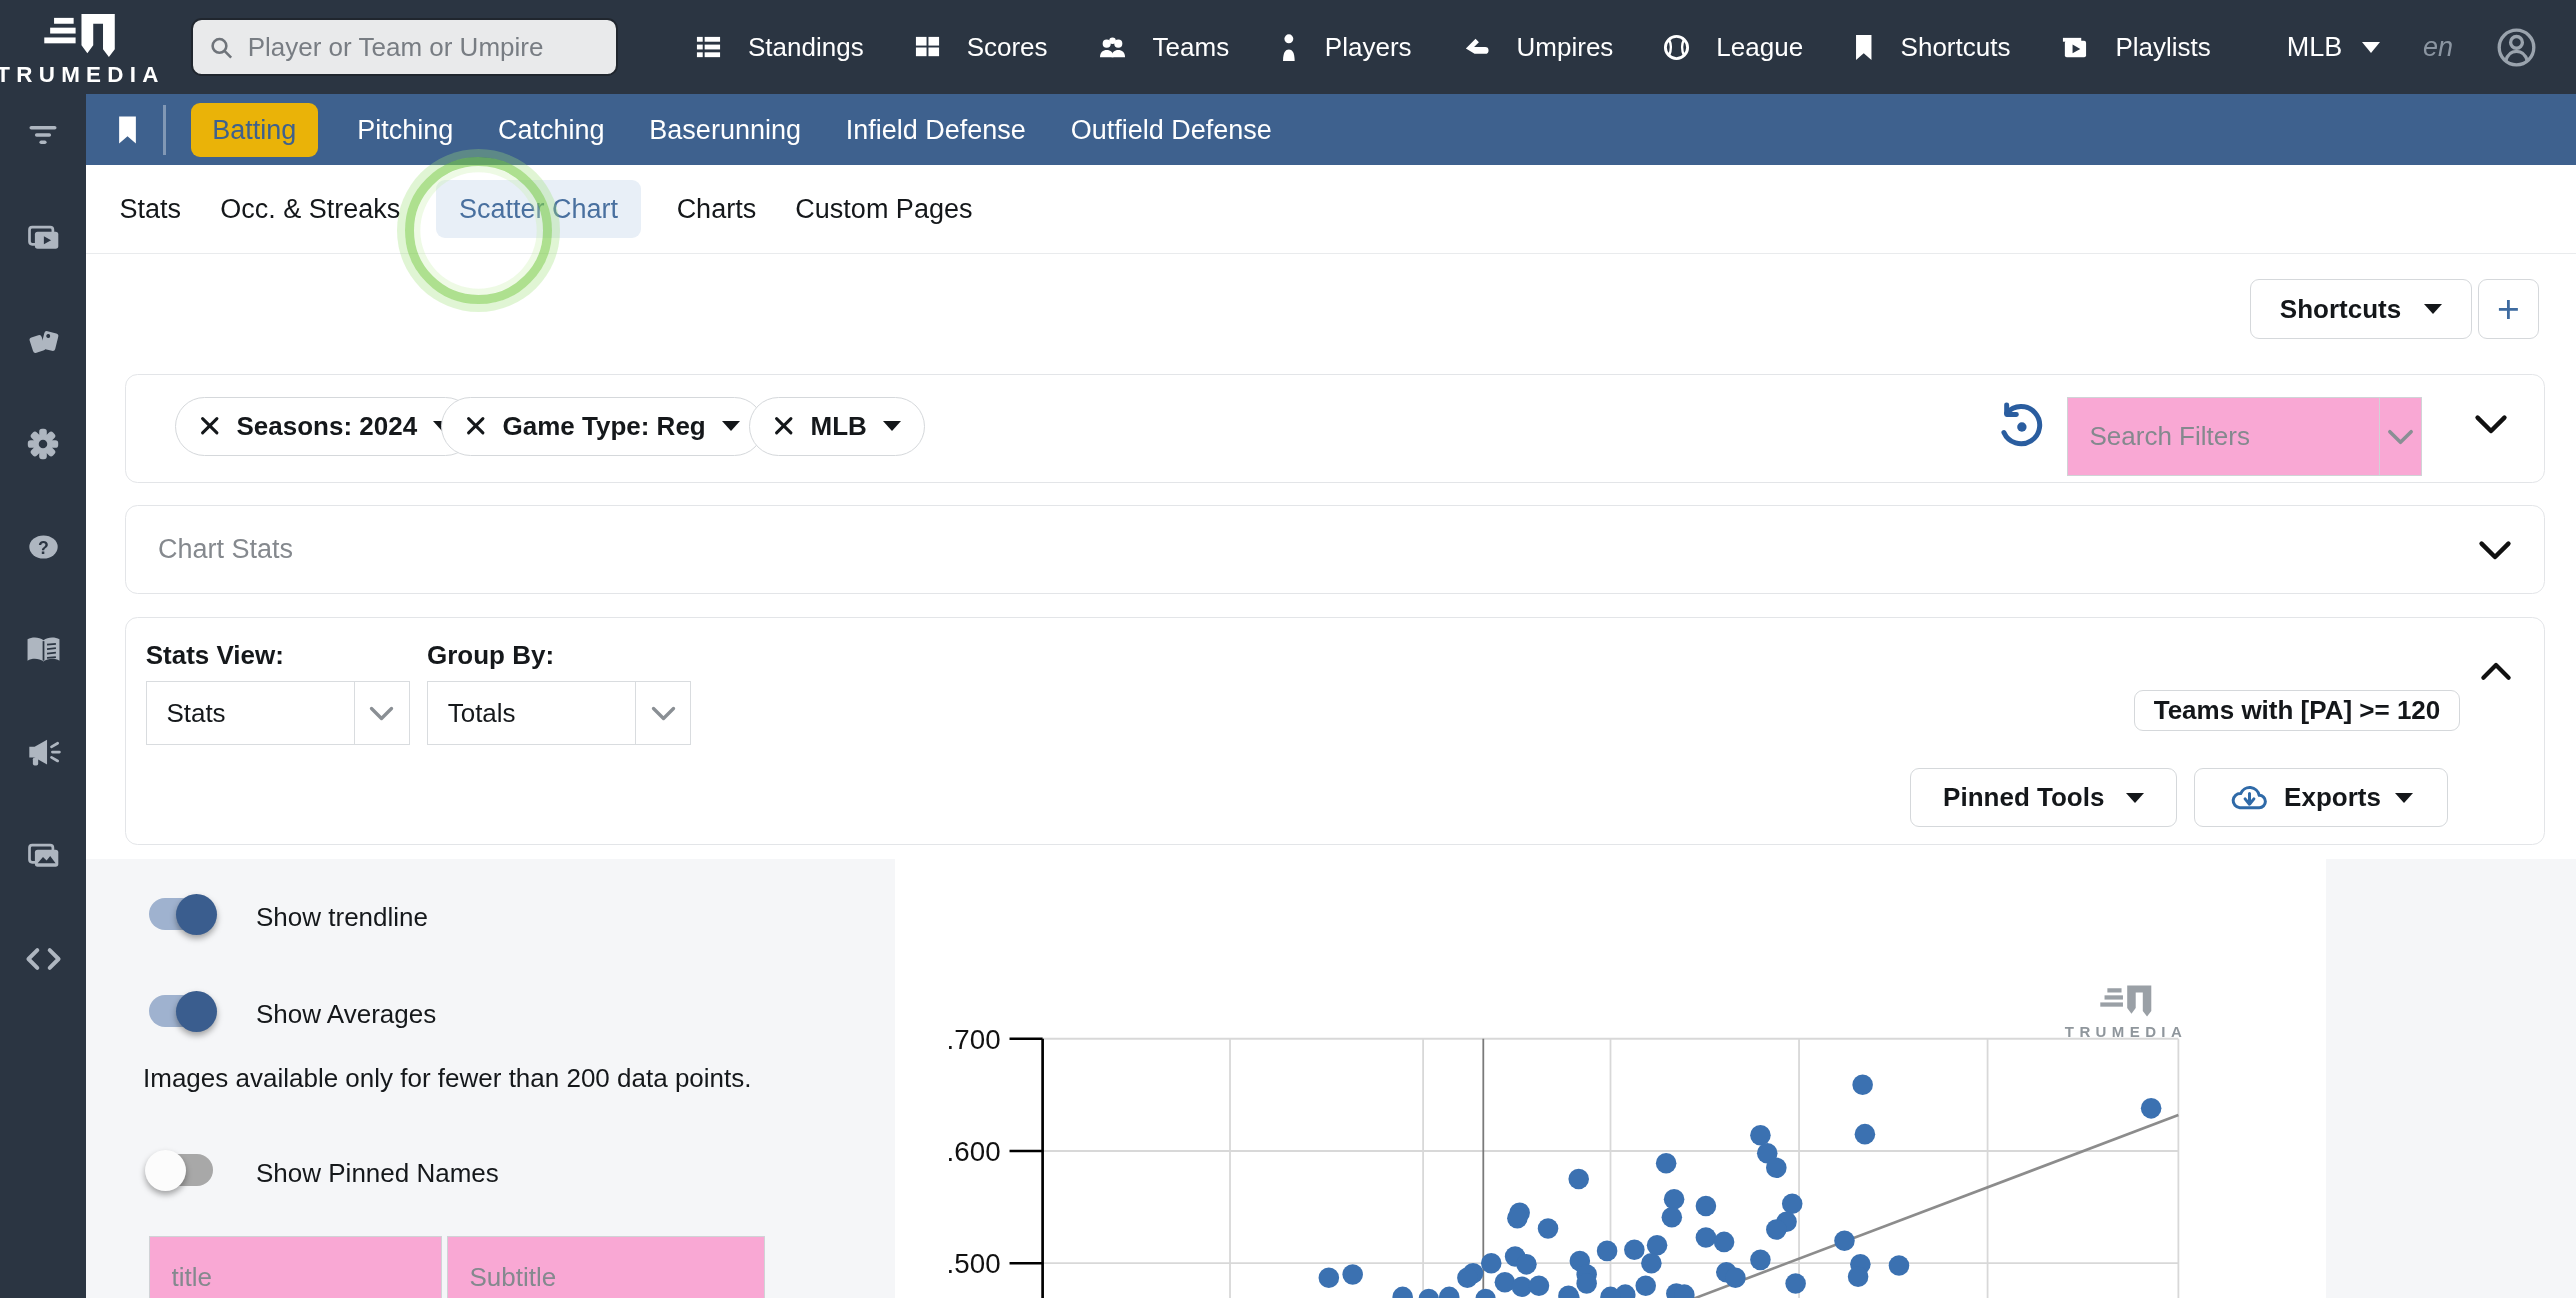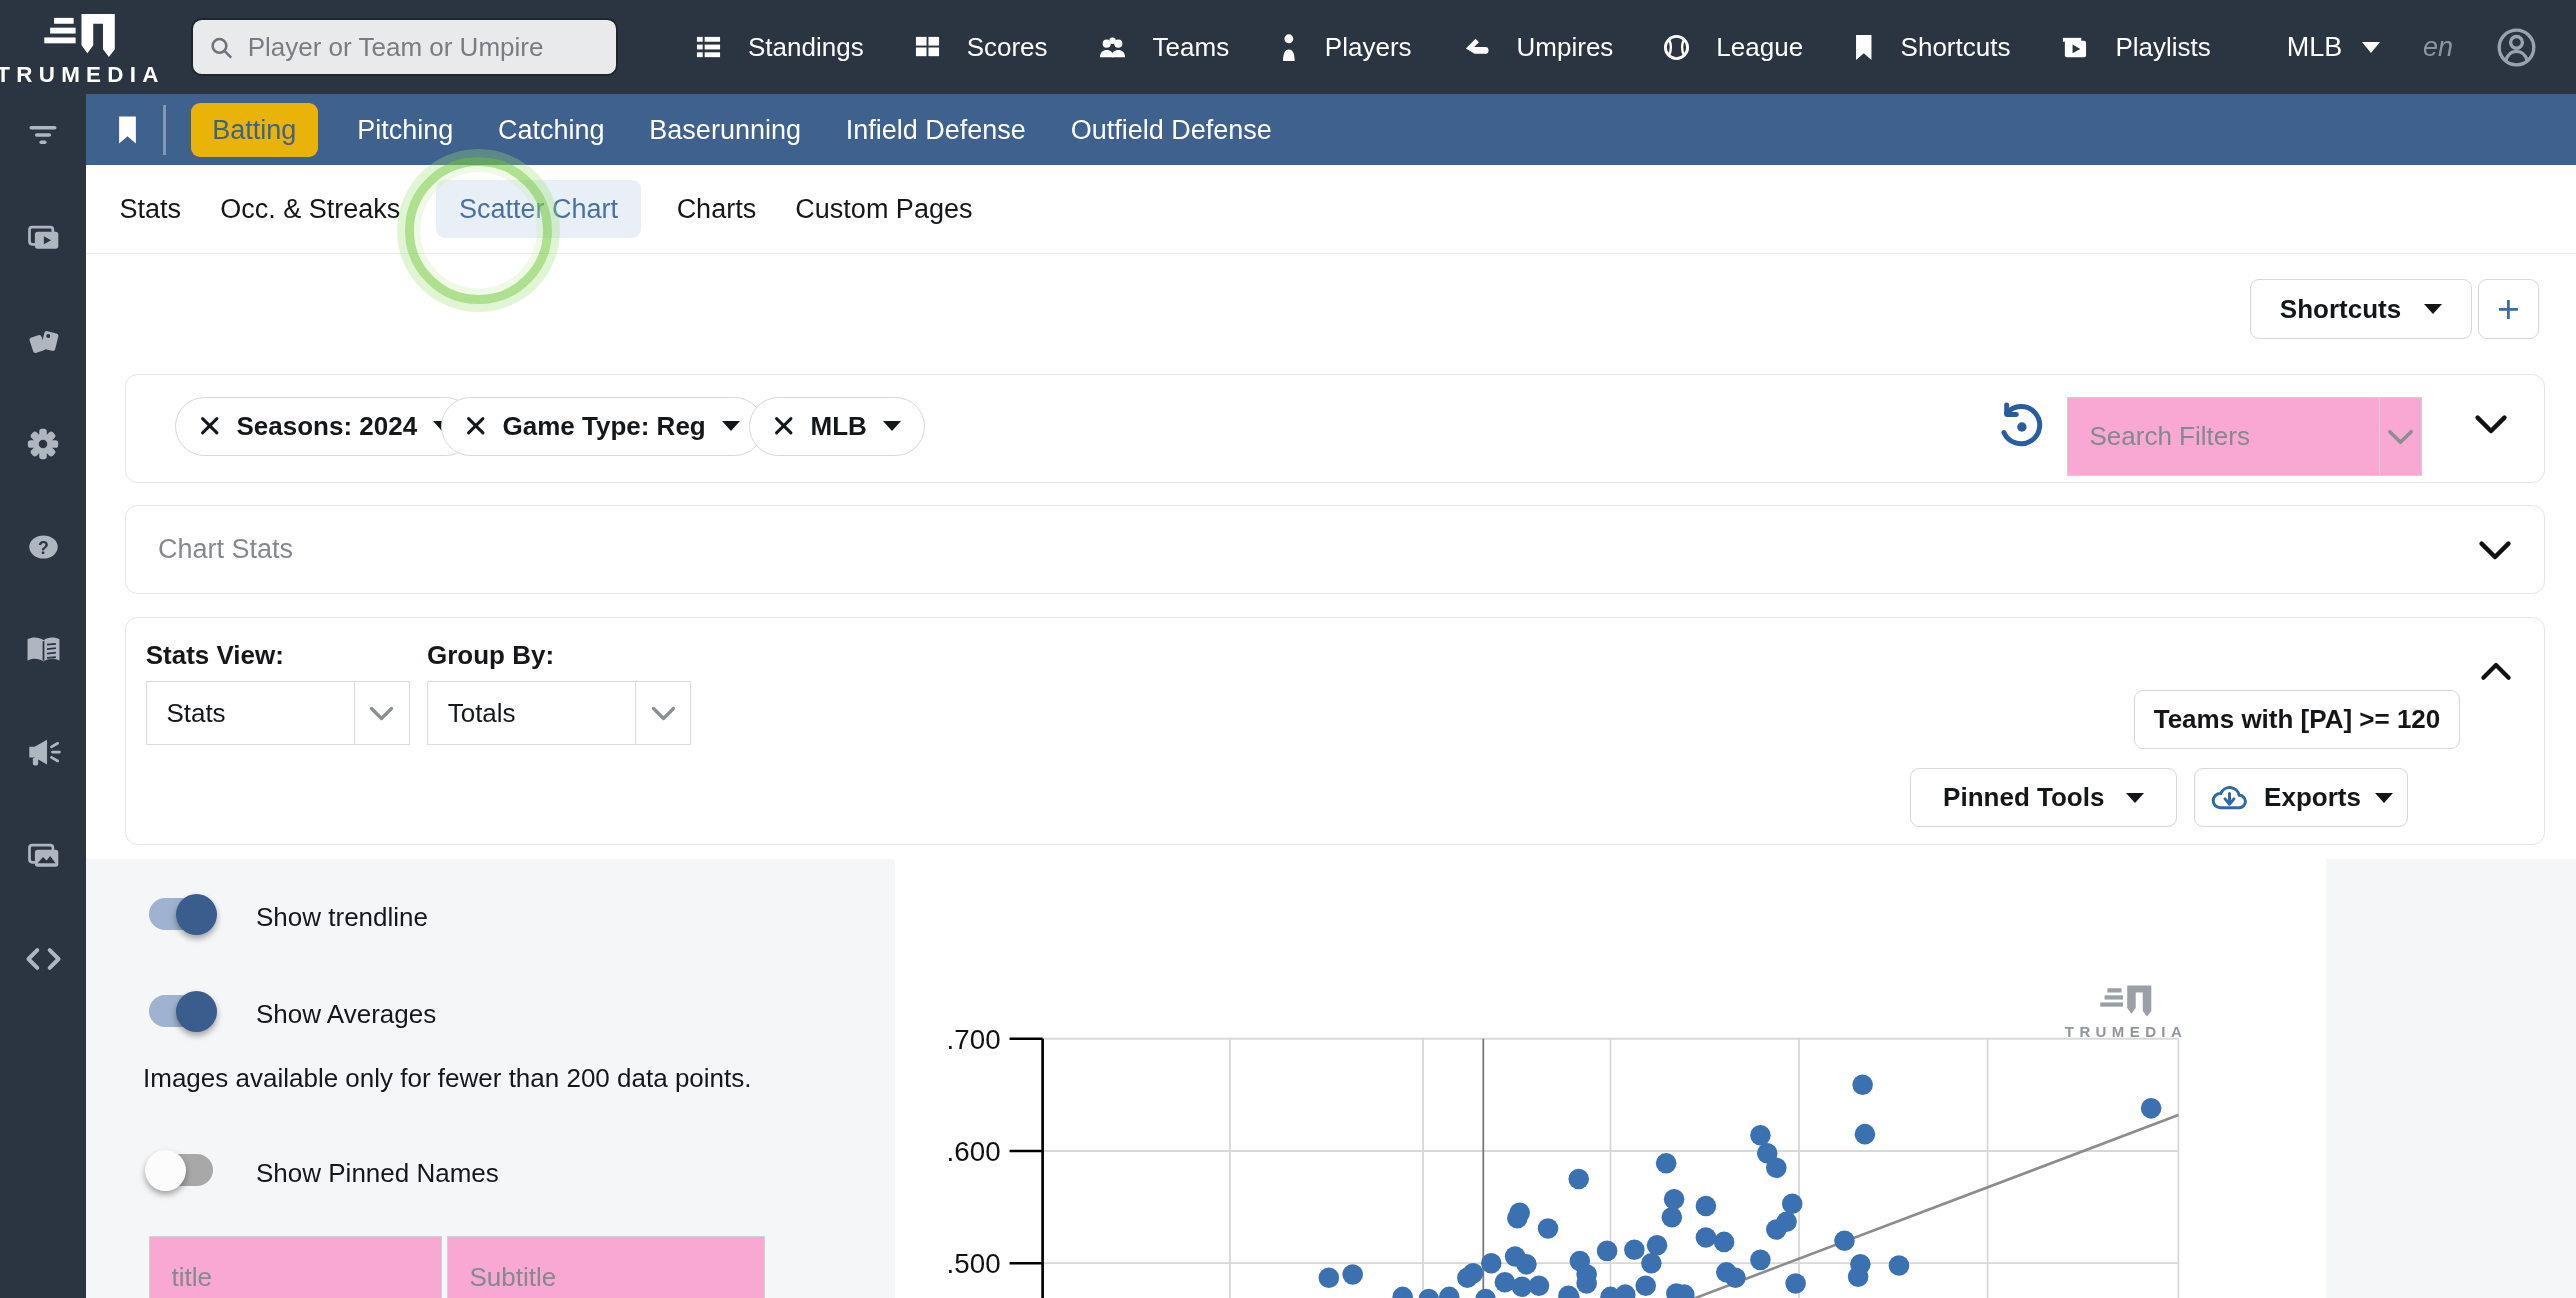--- a/index.html
+++ b/index.html
@@ -393,30 +393,30 @@
         <svg width="25" height="15" viewBox="0 0 30 18">
           <polyline points="3,3 15,15 27,3" class="chev"></polyline>
         </svg>
       </div>
     </div>
 
     <svg style="position:absolute;left:2354px;top:43px;" width="32" height="21.5" viewBox="0 0 38 24">
       <polyline points="4,19 19,4 34,19" class="chev-dark"></polyline>
     </svg>
 
-    <div class="btn" style="position:absolute;left:2008px;top:72px;width:326px;height:59px;">
+    <div class="btn" style="position:absolute;left:2008px;top:72px;width:326px;height:41px;">
       <span>Teams with [PA] &gt;= 120</span>
     </div>
 
     <div class="btn" style="position:absolute;left:1784px;top:150px;width:267px;height:59px;gap:21.5px;">
       <span>Pinned Tools</span>
       <span class="caret-sm"></span>
     </div>
 
-    <div class="btn" style="position:absolute;left:2068px;top:150px;width:214px;height:59px;gap:14px;">
+    <div class="btn" style="position:absolute;left:2068px;top:150px;width:254px;height:59px;gap:14px;">
       <svg width="41" height="30" viewBox="0 0 46 34">
         <path d="M12 28 a8 8 0 0 1 1-16 a11 11 0 0 1 21 2 a7 7 0 0 1 0 14 z" fill="none" stroke="#2f6aa8" stroke-width="3.4" stroke-linejoin="round"></path>
         <path d="M23 12 v10 M18 18 l5 6 5-6" fill="none" stroke="#2f6aa8" stroke-width="3.4" stroke-linecap="round" stroke-linejoin="round"></path>
       </svg>
       <span>Exports</span>
       <span class="caret-sm"></span>
     </div>
   </div>
 
   <div class="bottom">

